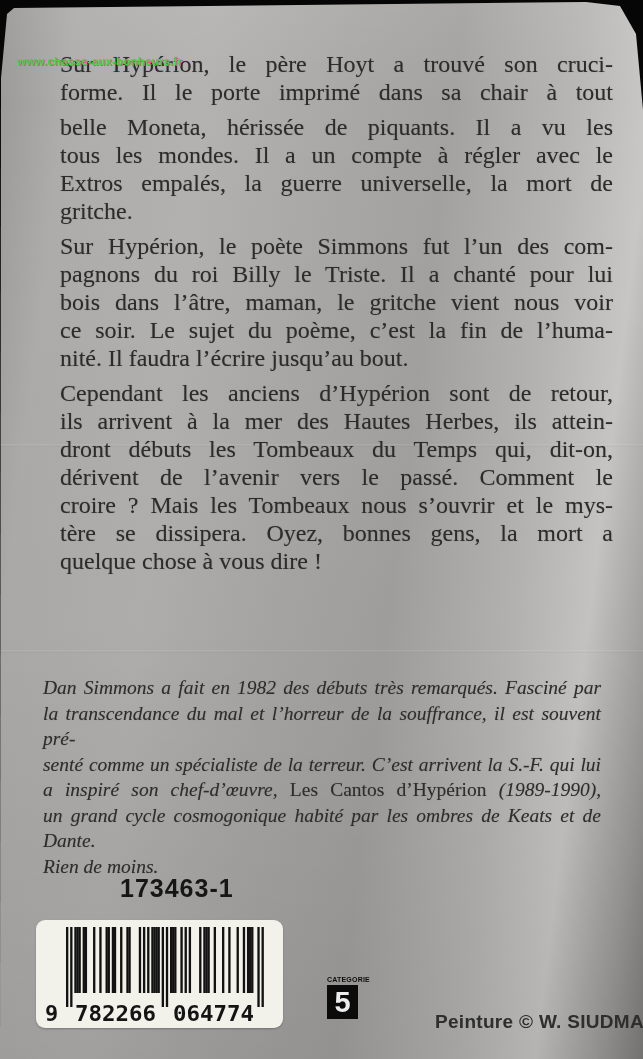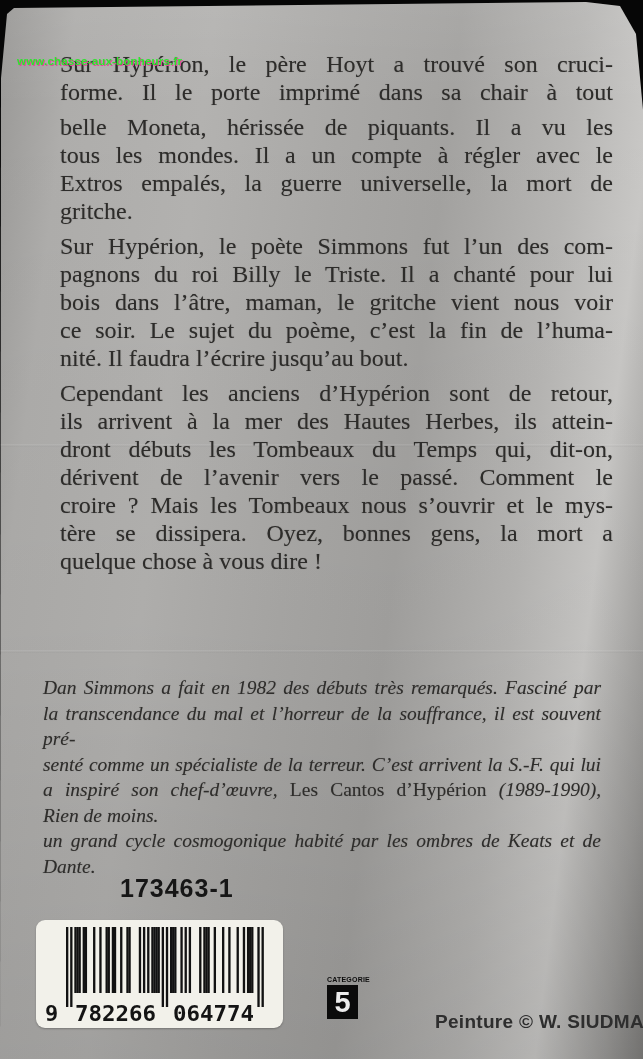--- a/index.html
+++ b/index.html
@@ -103,22 +103,22 @@
         <div class="line">tère se dissipera. Oyez, bonnes gens, la mort a</div>
         <div class="line last">quelque chose à vous dire !</div>
       </div>
     </div>
 
   <div class="bio">
       <div class="line"><span>Dan Simmons a fait en 1982 des débuts très remarqués. Fasciné par</span></div>
       <div class="line"><span>la transcendance du mal et l’horreur de la souffrance, il est souvent pré-</span></div>
       <div class="line"><span>senté comme un spécialiste de la terreur. C’est arrivent la S.-F. qui lui</span></div>
       <div class="line"><span>a inspiré son chef-d’œuvre, </span><span class="roman">Les Cantos d’Hypérion</span><span> (1989-1990),</span></div>
+      <div class="line"><span>un grand cycle cosmogonique habité par les ombres de Keats et de Dante.</span></div>
       <div class="line last"><span>Rien de moins.</span></div>
-      <div class="line"><span>un grand cycle cosmogonique habité par les ombres de Keats et de Dante.</span></div>
     </div>
 
   <div class="print-code">173463-1</div>
   <div class="isbn">ISBN 2-266-06477-0</div>
 
   <div class="barcode-label">
     <svg id="barcode" width="247" height="108" viewBox="0 0 247 108" xmlns="http://www.w3.org/2000/svg">
         <rect x="30.00" y="7" width="2.33" height="80" fill="#121212"></rect>
         <rect x="34.16" y="7" width="2.33" height="80" fill="#121212"></rect>
         <rect x="38.32" y="7" width="2.33" height="66" fill="#121212"></rect>

